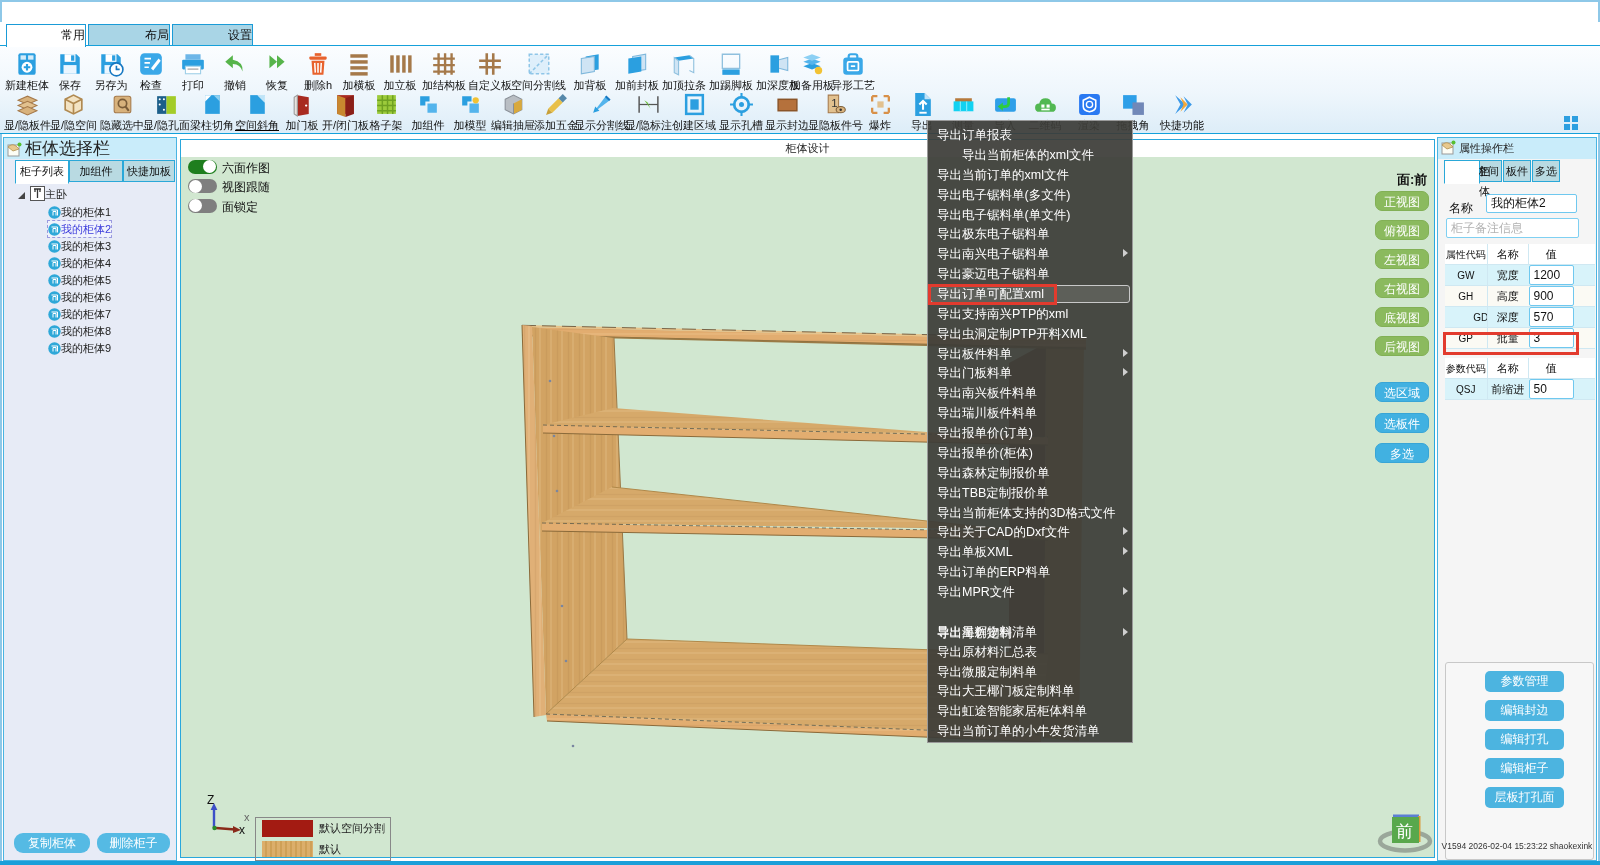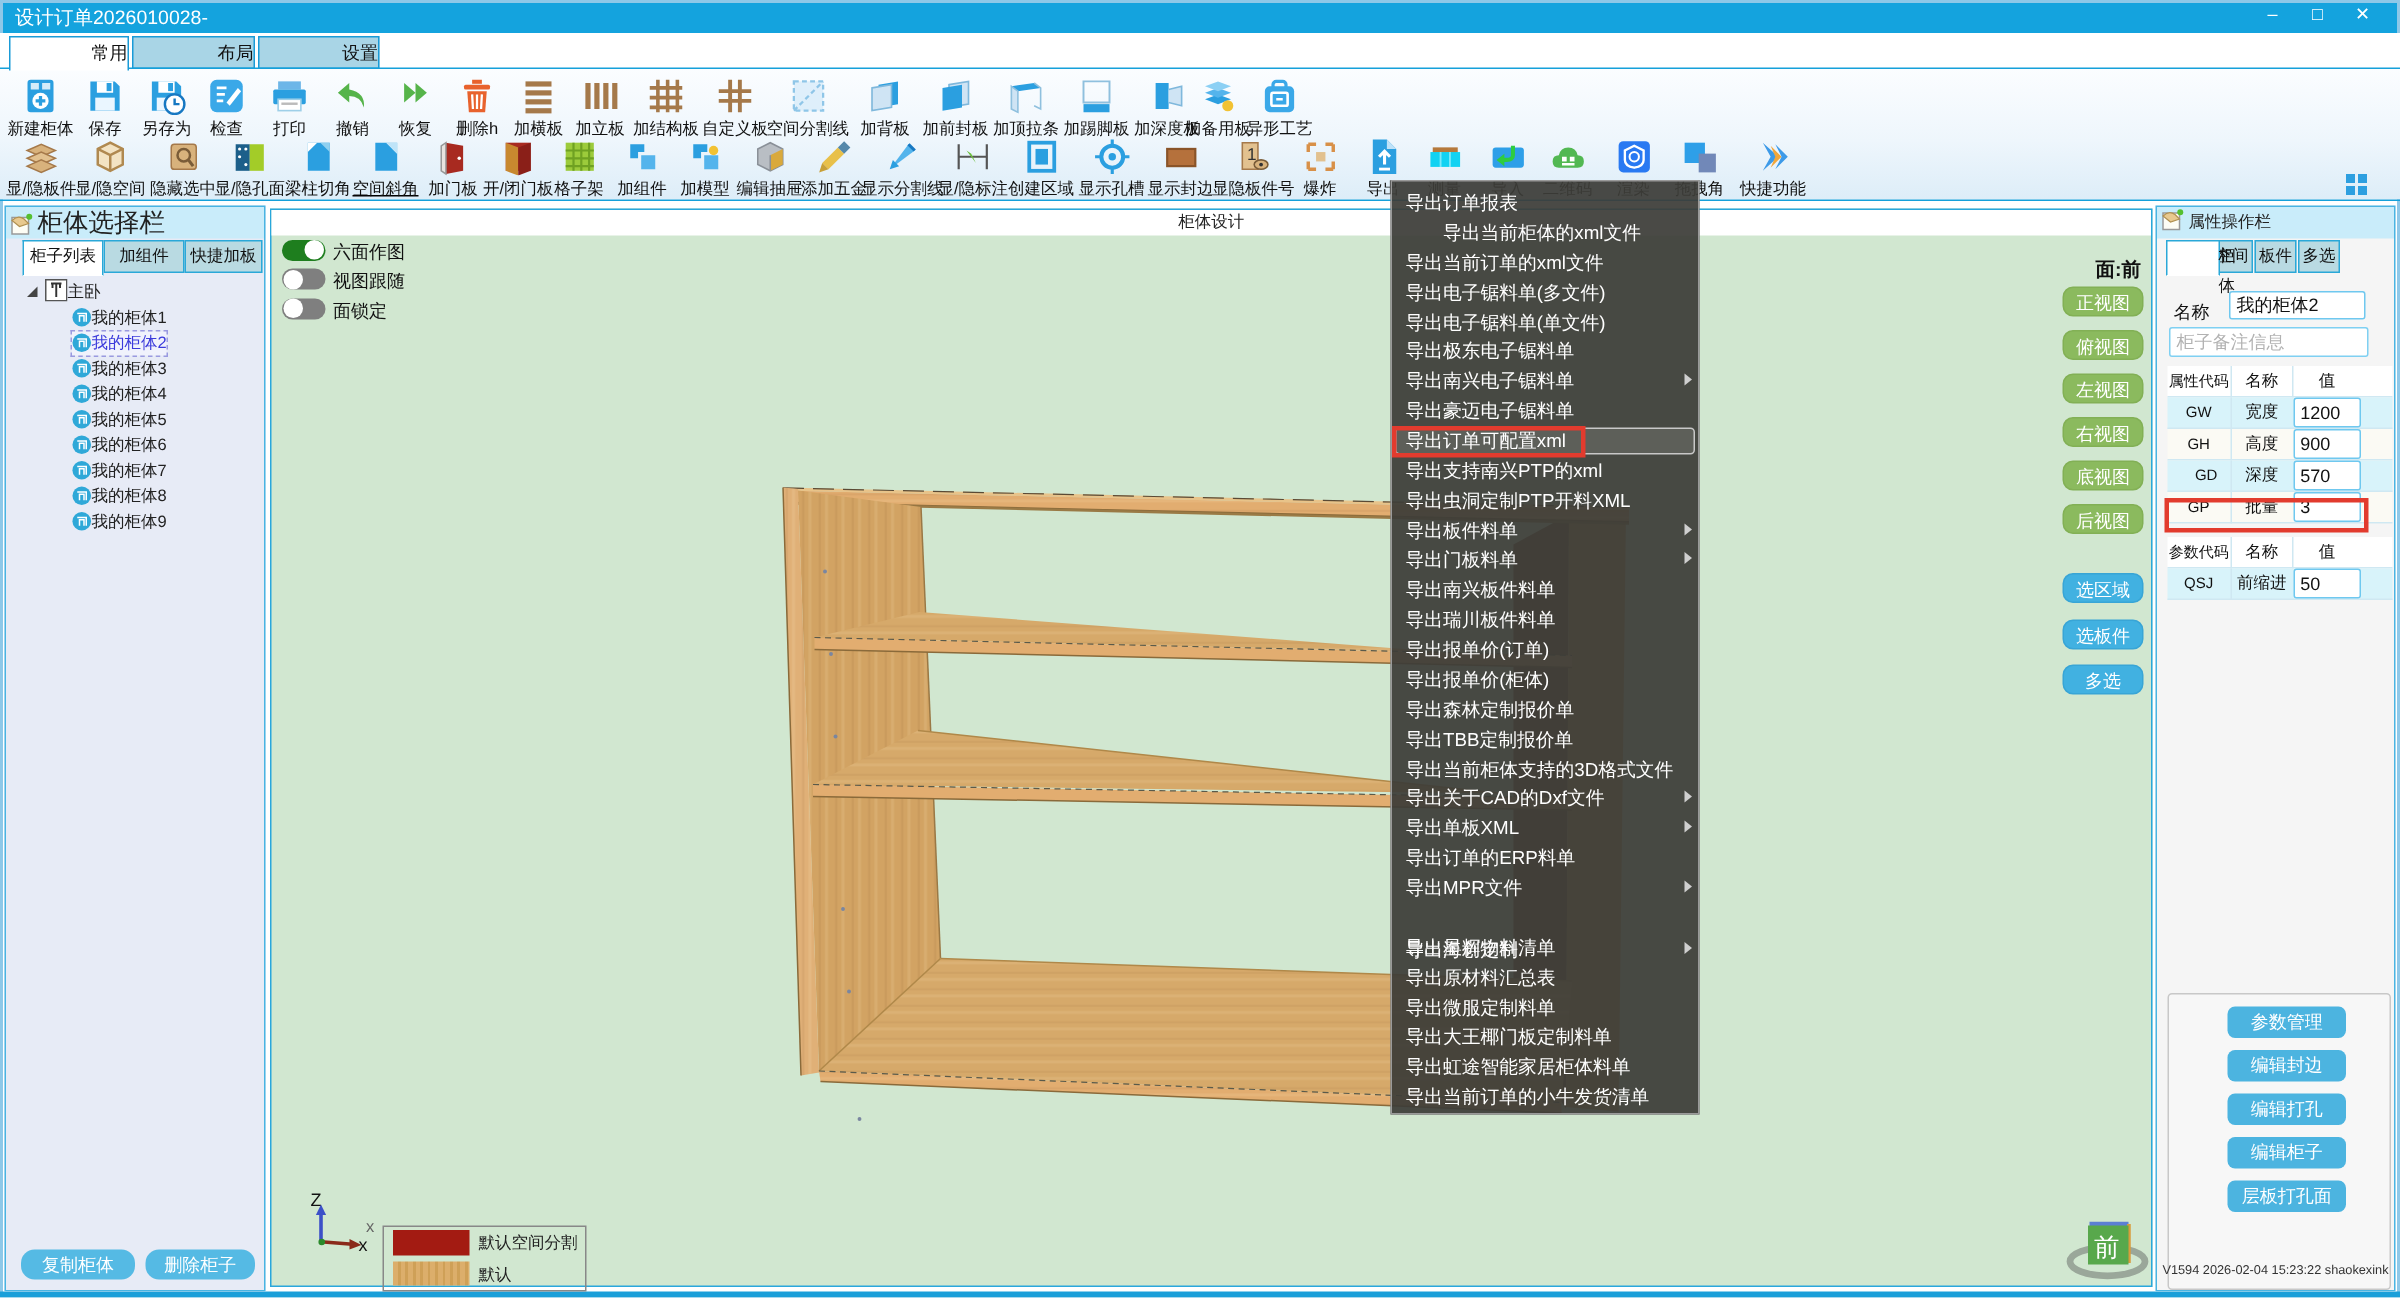--- a/index.html
+++ b/index.html
@@ -37,21 +37,20 @@
 .rptab{position:absolute;top:22px;height:22px;border:1px solid #2aa8d8;background:#b9dae2;font-size:11px;text-align:center;line-height:20px;color:#111;}
 .rptab.active{background:#fff;border-bottom:1px solid #fff;height:24px;z-index:3;}
 .rfl{position:absolute;font-size:12px;color:#111;}
 .rinp{position:absolute;background:#fff;border:1px solid #6fc8ef;border-radius:2px;font-size:12px;color:#111;padding-left:4px;}
 .tcell{position:absolute;top:0;height:21px;font-size:11px;color:#111;text-align:center;line-height:21px;}
 .bbtn{position:absolute;left:47px;width:79px;height:21px;background:#4cb4e0;border-radius:5px;color:#fff;font-size:12px;text-align:center;line-height:21px;}
 </style></head><body>
 <div id="win">
 
 <div class="abs" style="left:0;top:0;width:1600px;height:865px;border:2px solid #8ec8e8;"></div>
-<div id="titlebar" class="abs">设计订单2026010028-</div>
 <div id="winbtns" class="abs"><span class="wb">–</span><span class="wb">□</span><span class="wb">✕</span></div>
 <div id="tabrow" class="abs"></div>
 <div class="rtab active abs" style="left:6px;width:80px;">常用</div>
 <div class="rtab abs" style="left:88px;width:82px;">布局</div>
 <div class="rtab abs" style="left:172px;width:81px;">设置</div>
 <div id="ribbon" class="abs"></div>
 <div class="tbi" style="left:2px;top:51px;width:50px;">
       <svg width="26" height="26" viewBox="0 0 24 24">
         <rect x="4" y="2" width="16" height="20" rx="2" fill="#2b9fe0"></rect>
         <rect x="6" y="4" width="5" height="4" fill="#fff" opacity=".8"></rect>
@@ -641,21 +640,21 @@
 <div class="tcell" style="left:90.0px;top:106px;width:45.5px;border-left:1px solid #cfe8f2;">值</div>
 <div class="abs" style="left:7px;top:127px;width:150px;height:21px;background:#d8f3fa;border-bottom:1px solid #cfe8f2;"></div>
 <div class="tcell" style="left:7.0px;top:127px;width:41.5px;font-size:10px;">GW</div>
 <div class="tcell" style="left:48.5px;top:127px;width:41.5px;border-left:1px solid #cfe8f2;">宽度</div>
 <div class="rinp" style="left:90.5px;top:127px;width:45px;height:20px;line-height:18px;">1200</div>
 <div class="abs" style="left:7px;top:148px;width:150px;height:21px;background:#fbfaf4;border-bottom:1px solid #cfe8f2;"></div>
 <div class="tcell" style="left:7.0px;top:148px;width:41.5px;font-size:10px;">GH</div>
 <div class="tcell" style="left:48.5px;top:148px;width:41.5px;border-left:1px solid #cfe8f2;">高度</div>
 <div class="rinp" style="left:90.5px;top:148px;width:45px;height:20px;line-height:18px;">900</div>
 <div class="abs" style="left:7px;top:169px;width:150px;height:21px;background:#d8f3fa;border-bottom:1px solid #cfe8f2;"></div>
-<div class="tcell" style="left:12px;top:169px;width:41.5px;font-size:10px;">GD</div>
+<div class="tcell" style="left:22px;top:169px;width:41.5px;font-size:10px;">GD</div>
 <div class="tcell" style="left:48.5px;top:169px;width:41.5px;border-left:1px solid #cfe8f2;">深度</div>
 <div class="rinp" style="left:90.5px;top:169px;width:45px;height:20px;line-height:18px;">570</div>
 <div class="abs" style="left:7px;top:190px;width:150px;height:21px;background:#fbfaf4;border-bottom:1px solid #cfe8f2;"></div>
 <div class="tcell" style="left:7.0px;top:190px;width:41.5px;font-size:10px;">GP</div>
 <div class="tcell" style="left:48.5px;top:190px;width:41.5px;border-left:1px solid #cfe8f2;">批量</div>
 <div class="rinp" style="left:90.5px;top:190px;width:45px;height:20px;line-height:18px;">3</div>
 <div class="abs" style="left:7px;top:220px;width:150px;height:21px;background:#fff;border-bottom:1px solid #cfe8f2;"></div>
 <div class="tcell" style="left:7.0px;top:220px;width:41.5px;font-size:10px;">参数代码</div>
 <div class="tcell" style="left:48.5px;top:220px;width:41.5px;border-left:1px solid #cfe8f2;">名称</div>
 <div class="tcell" style="left:90.0px;top:220px;width:45.5px;border-left:1px solid #cfe8f2;">值</div>

